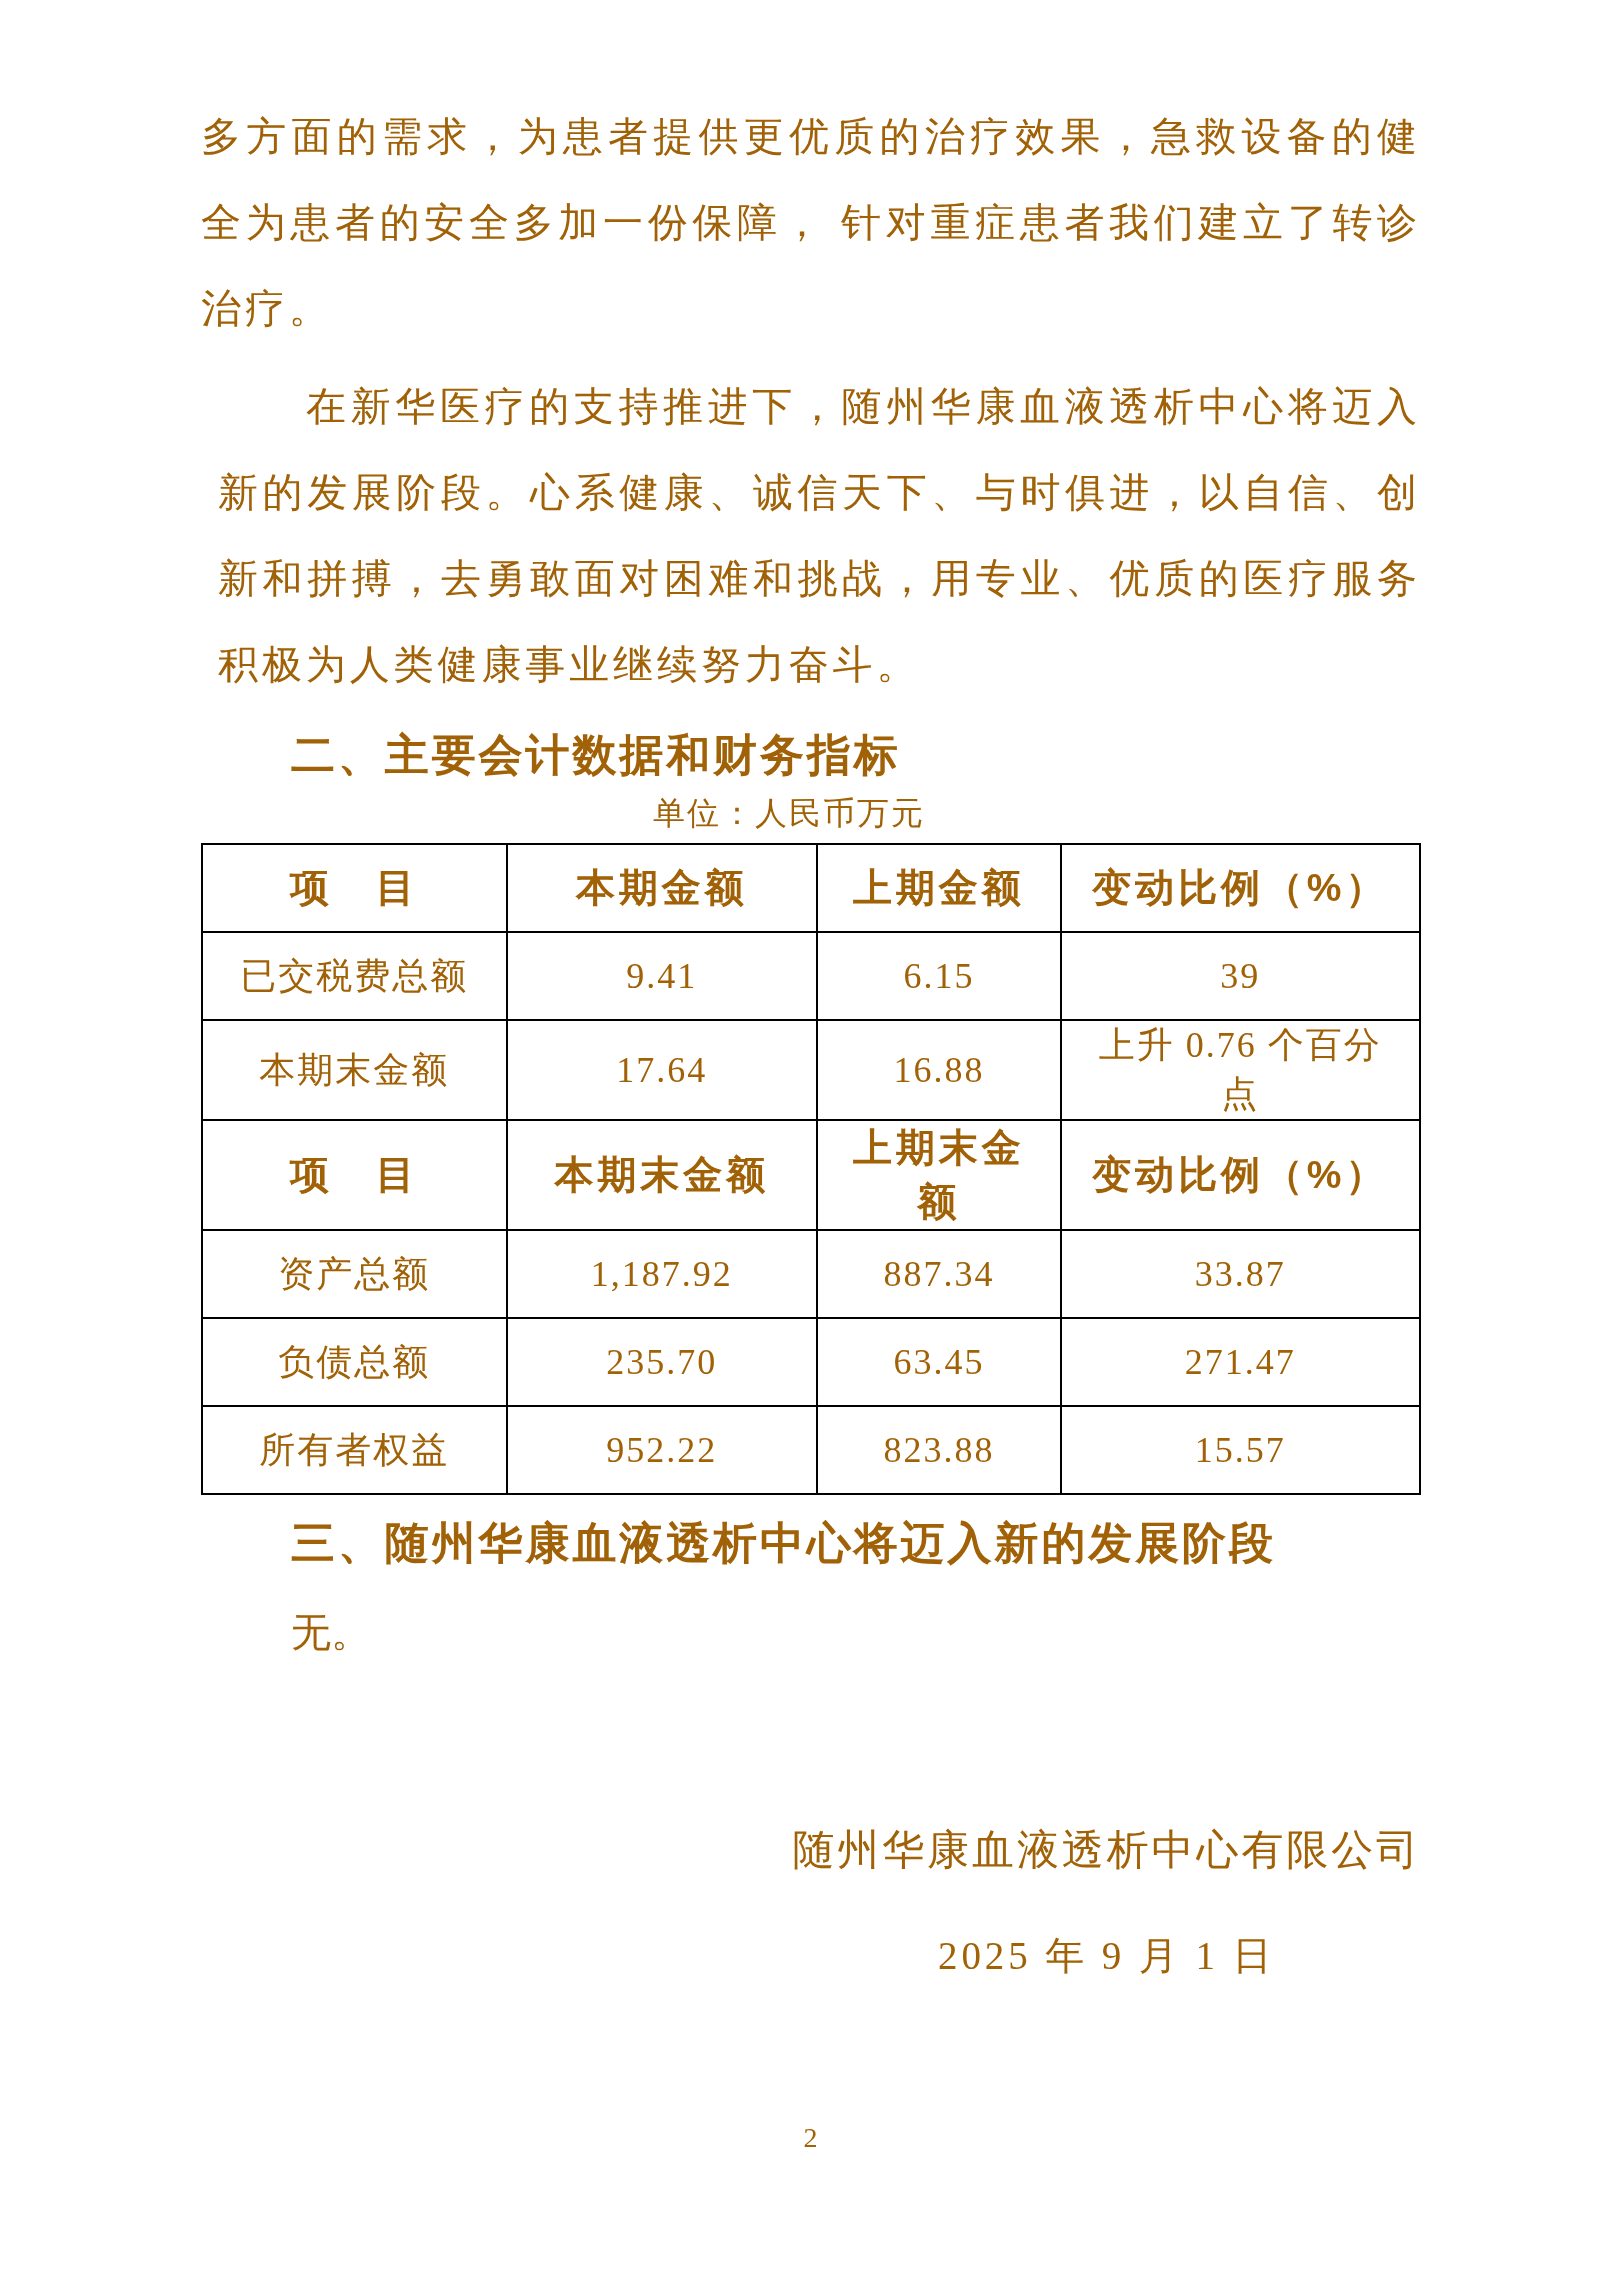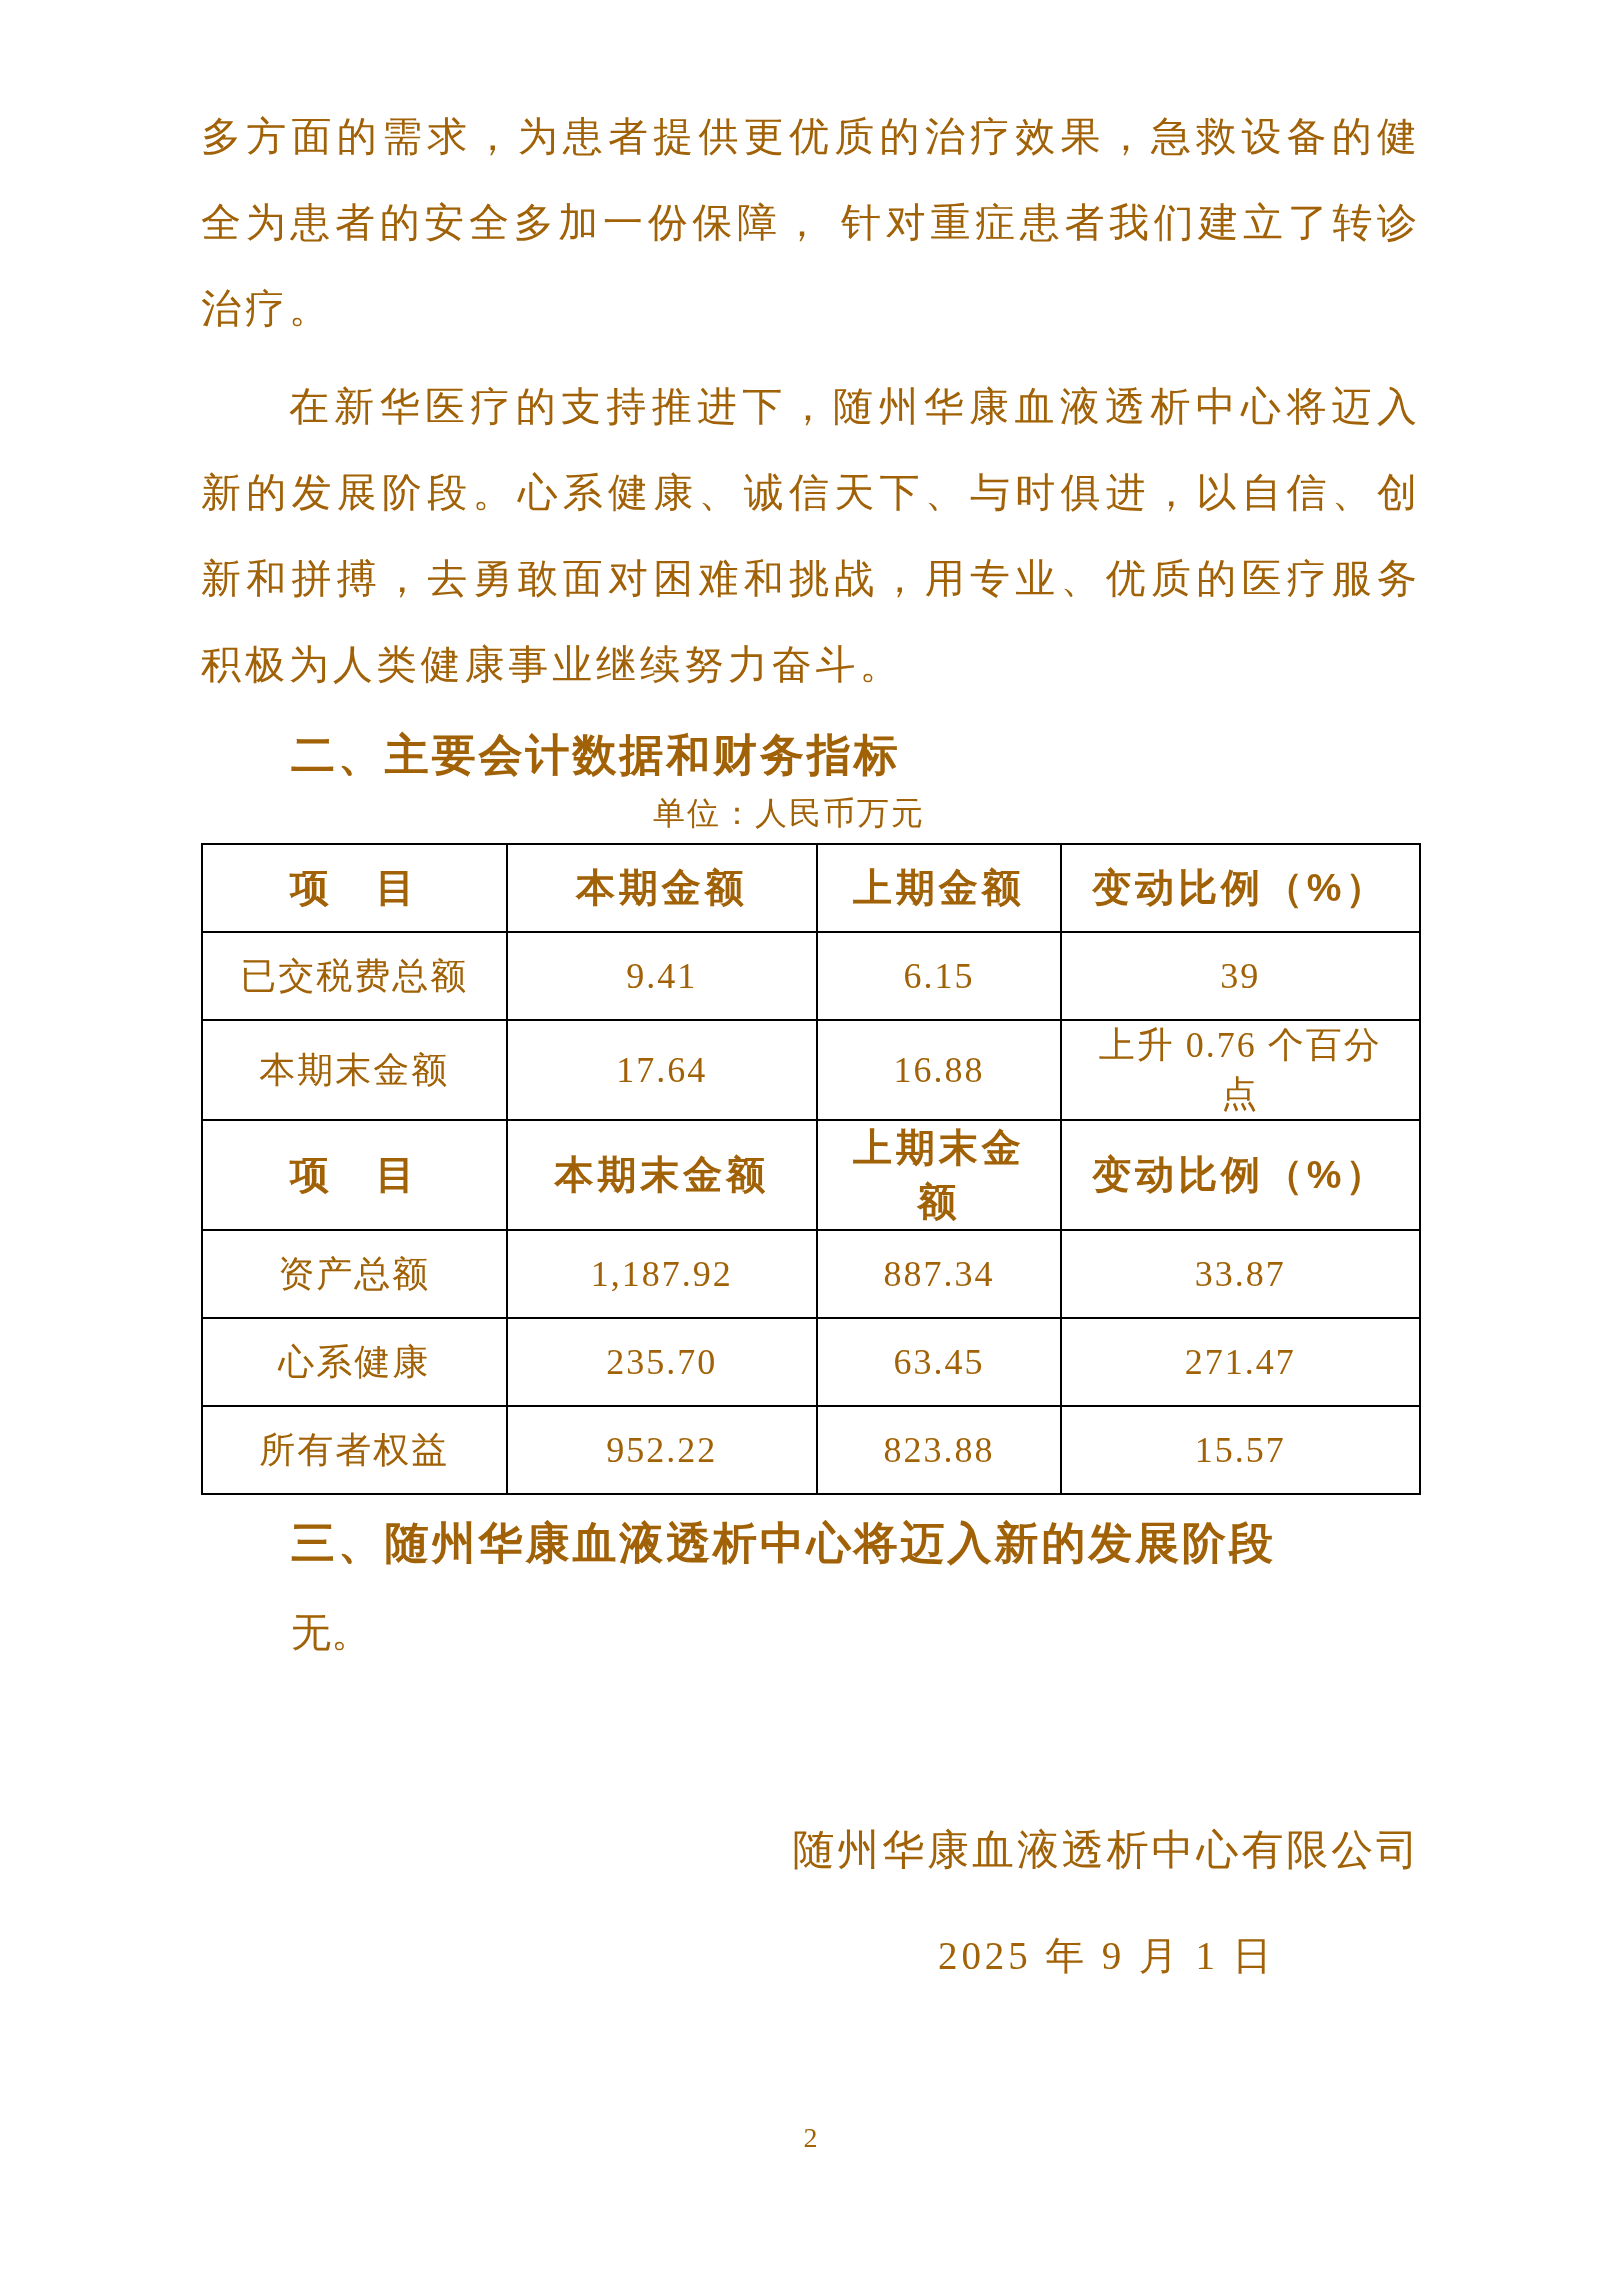--- a/index.html
+++ b/index.html
@@ -22,20 +22,21 @@
     font-size: 40px;
     line-height: 86px;
     letter-spacing: 3.9px;
     text-align: justify;
     text-justify: inter-character;
     margin: 0;
   }
   .body-para.indent {
     text-indent: 88px;
     margin-top: 11.8px;
+    margin-left: 17px;
   }
   .sec-heading {
     font-family: "Liberation Sans", sans-serif;
     font-weight: bold;
     font-size: 44px;
     line-height: 63px;
     letter-spacing: 2.9px;
     margin: 15.7px 0 0 90px;
   }
   .unit-note {
@@ -141,21 +142,21 @@
         <td>上期末金额</td>
         <td>变动比例（%）</td>
       </tr>
       <tr>
         <td>资产总额</td>
         <td>1,187.92</td>
         <td>887.34</td>
         <td>33.87</td>
       </tr>
       <tr>
-        <td>心系健康</td>
+        <td>负债总额</td>
         <td>235.70</td>
         <td>63.45</td>
         <td>271.47</td>
       </tr>
       <tr>
         <td>所有者权益</td>
         <td>952.22</td>
         <td>823.88</td>
         <td>15.57</td>
       </tr>

